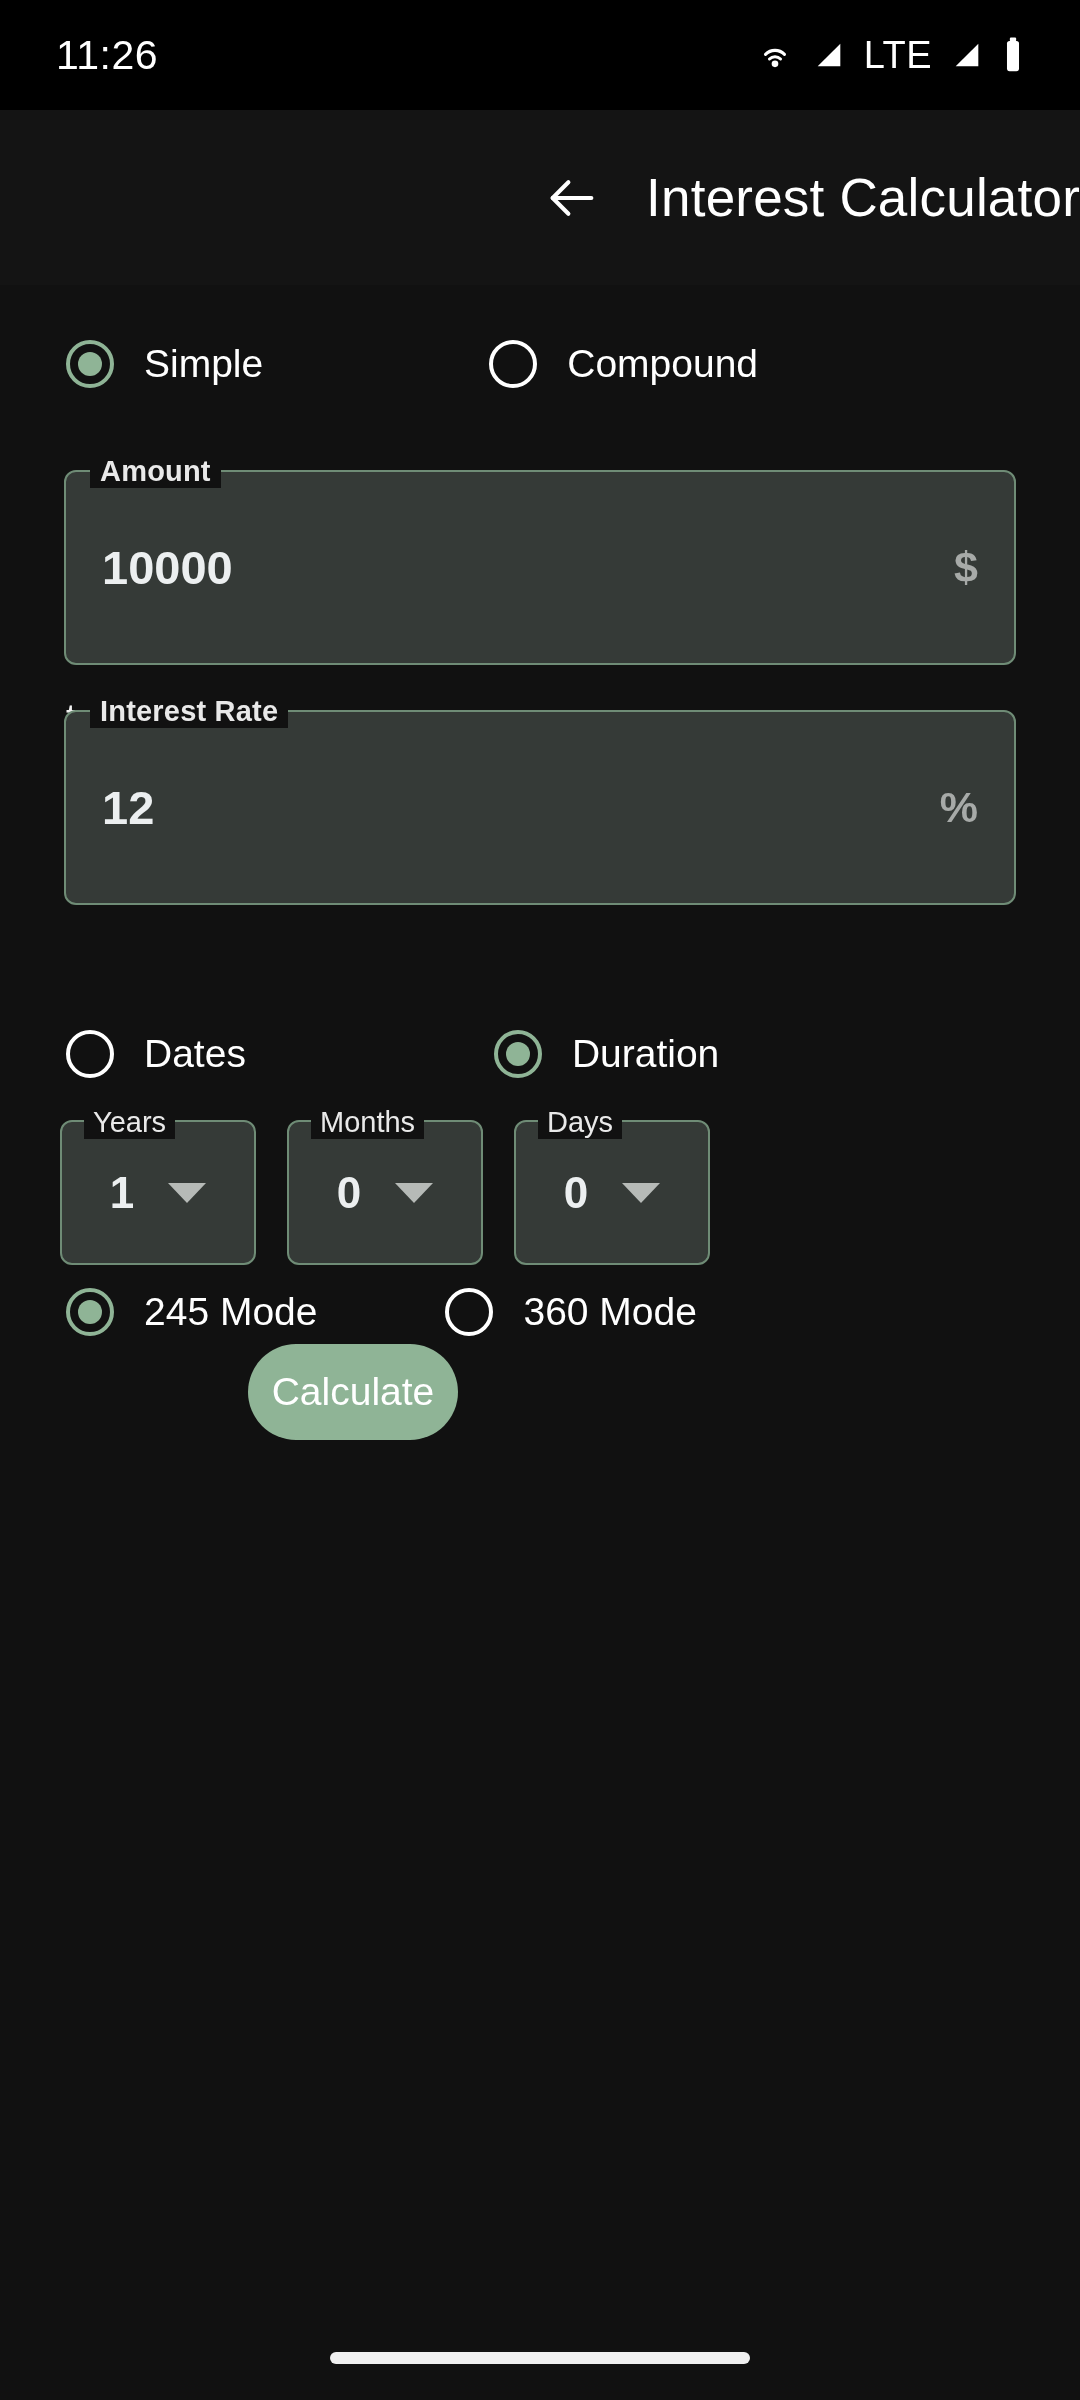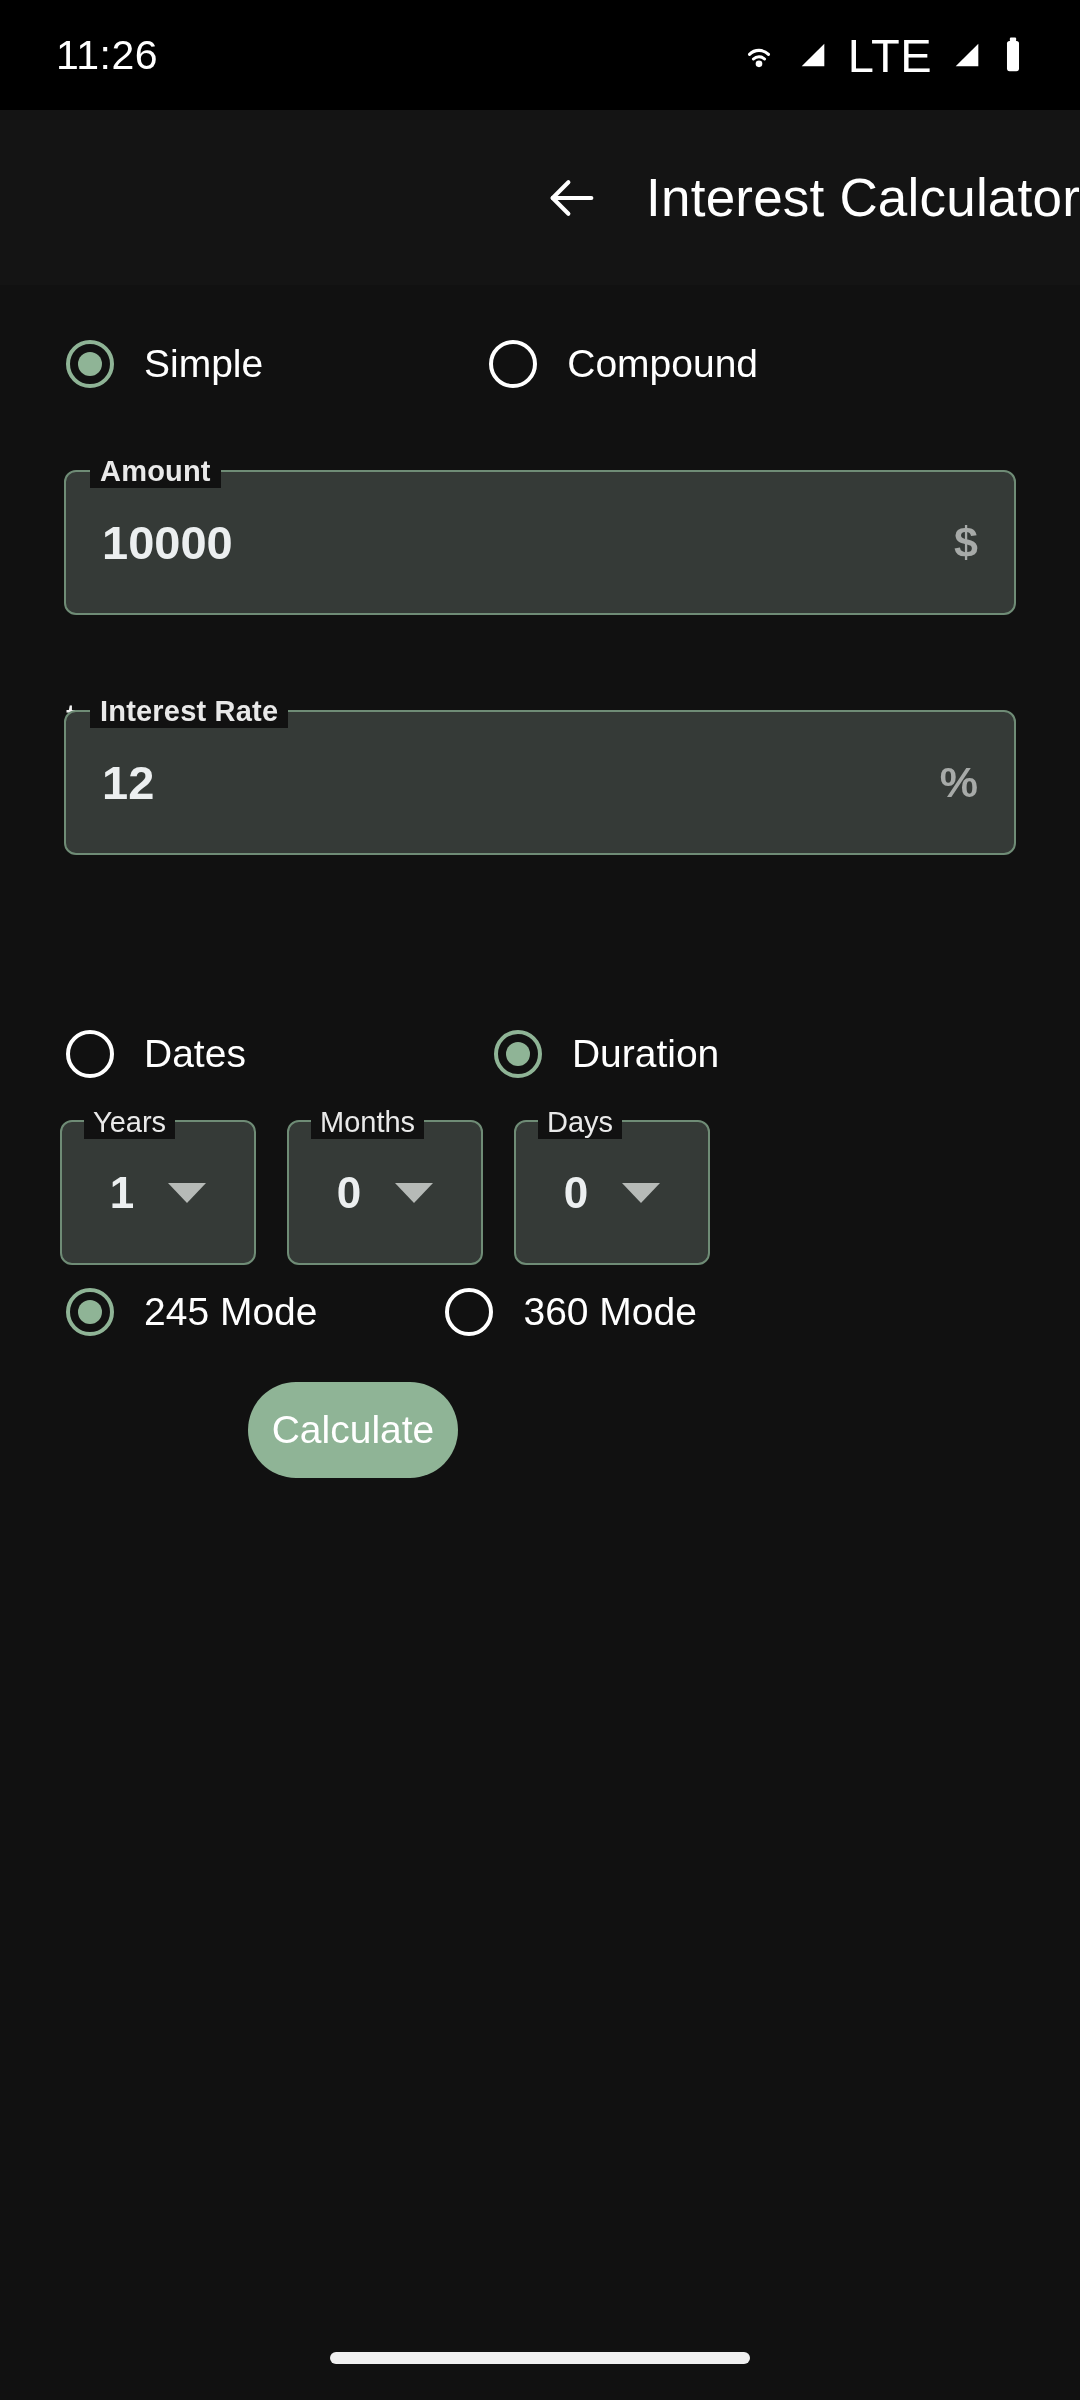--- a/index.html
+++ b/index.html
@@ -60,21 +60,21 @@
   .row-mode { position:absolute; top:55px; left:0; width:1080px; }
   .row-mode .opt2 { margin-left:226px; }
 
   
   .tf-wrap { position:absolute; left:64px; }
   .tf {
     position:relative;
     background:#353a37;
     border:2px solid #6f8c76;
     border-radius:12px;
-    height:145px;
+    height:195px;
     display:flex; align-items:center;
     padding:12px 36px;
   }
   .tf-legend {
     position:absolute; top:-17px; left:24px;
     background:#111111; padding:0 10px;
     color:#e9e9e9; font-size:29px; font-weight:bold;
     letter-spacing:0.2px; white-space:nowrap;
   }
   .tf-value { color:#eceff0; font-size:47px; font-weight:bold; flex:1; }
@@ -101,21 +101,21 @@
   .dd-value { color:#eceff0; font-size:44px; font-weight:bold; }
   .caret {
     width:0; height:0;
     border-left:19px solid transparent;
     border-right:19px solid transparent;
     border-top:20px solid #b6bab7;
   }
 
   
   .calc-btn {
-    position:absolute; left:248px; top:1097px;
+    position:absolute; left:248px; top:1059px;
     width:210px; height:96px;
     background:#8fb496;
     border-radius:48px;
     display:flex; align-items:center; justify-content:center;
     color:#ffffff; font-size:39px;
     cursor:pointer;
   }
 
   
   .gesture-bar {
@@ -134,21 +134,21 @@
       <svg class="ico" width="38" height="38" viewBox="0 0 24 24">
         <g fill="none" stroke="#ffffff" stroke-width="1.9" stroke-linecap="round">
           <path d="M8.5 14.5a5 5 0 0 1 7 0"></path>
           <path d="M6 11.6a8.4 8.4 0 0 1 12 0"></path>
         </g>
         <circle cx="12" cy="17.6" r="2.1" fill="#ffffff"></circle>
       </svg>
       <svg class="ico" width="34" height="34" viewBox="0 0 24 24">
         <polygon points="20,4 20,20 4,20" fill="#ffffff"></polygon>
       </svg>
-      <span style="color:#ffffff;font-size:47px;letter-spacing:0.5px;">LTE</span>
+      <span style="color:#ffffff;font-size:38px;letter-spacing:0.5px;">LTE</span>
       <svg class="ico" width="34" height="34" viewBox="0 0 24 24">
         <polygon points="20,4 20,20 4,20" fill="#ffffff"></polygon>
       </svg>
       <svg class="ico" width="22" height="38" viewBox="0 0 12 24">
         <rect x="4" y="1" width="4" height="2.4" rx="0.7" fill="#ffffff"></rect>
         <rect x="2.2" y="3.2" width="7.6" height="19" rx="1.6" fill="#ffffff"></rect>
       </svg>
     </span>
   </div>
 

